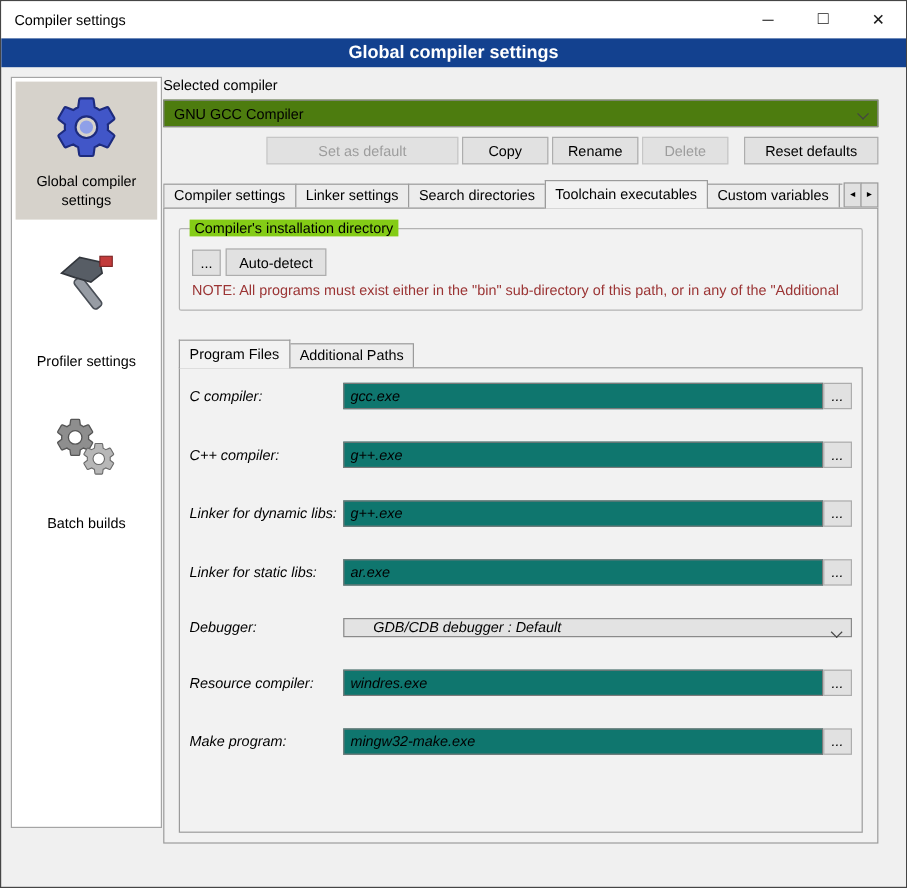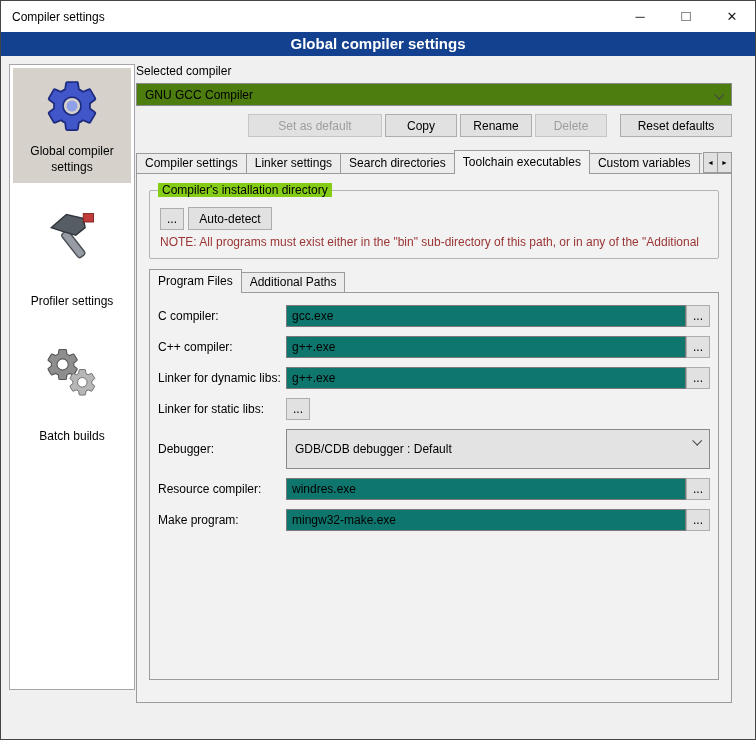--- a/index.html
+++ b/index.html
@@ -40,21 +40,21 @@
   .combo { height:23px; border:1px solid #8a8a8a; background:#4d7c0f; display:flex;
            align-items:center; padding:0 22px 0 8px; position:relative; cursor:default; }
   .chev { position:absolute; right:9px; top:8px; width:7px; height:7px;
           border-right:1.6px solid #454545; border-bottom:1.6px solid #454545;
           transform:rotate(45deg) translateY(-1px); }
 
   .btn-row { margin-top:8px; display:flex; justify-content:flex-end; gap:3px; }
   .btn { height:23px; background:#e1e1e1; border:1px solid #adadad; font:inherit;
          display:inline-flex; align-items:center; justify-content:center; cursor:default; }
   .btn:disabled { color:#9d9d9d; border-color:#c6c6c6; }
-  .w140 { width:134px; } .w72 { width:72px; } .w112 { width:112px; } .w84 { width:84px; }
+  .w140 { width:160px; } .w72 { width:72px; } .w112 { width:112px; } .w84 { width:84px; }
   .gap10 { margin-left:10px; }
 
   
   .tabstrip { margin-top:13px; position:relative; height:24px; }
   .tabs-scroll { display:flex; align-items:flex-end; overflow:hidden; margin-right:30px; height:24px; }
   .tab { height:21px; line-height:19px; padding:0 8px; background:#ececec;
          border:1px solid #9b9b9b; margin-left:-1px; white-space:nowrap; cursor:pointer; }
   .tab:first-child { margin-left:0; }
   .tab.active { height:24px; line-height:23px; background:#f2f2f2; border-bottom:none;
                 position:relative; z-index:3; }
@@ -71,29 +71,29 @@
               padding:16px 10px 6px; margin-top:4px; }
   .group-title { position:absolute; top:-8px; left:8px; background:#84cc16; padding:0 4px; }
   .dir-row { display:flex; gap:4px; align-items:center; }
   .fake-input { flex:1; height:22px; border:1px solid #3a72c2; background:#fff;
                 display:flex; align-items:center; padding:0 3px; cursor:text; }
   .sel { background:#0078d7; color:#fff; padding:0 1px; }
   .browse { width:24px; height:22px; }
   .note { color:#9b3434; margin-top:5px; margin-bottom:3px; white-space:nowrap; overflow:hidden; }
 
   
-  .subtabstrip { display:flex; align-items:flex-end; height:24px; margin-top:10px; }
+  .subtabstrip { display:flex; align-items:flex-end; height:24px; margin-top:24px; }
   .subpanel { border:1px solid #9b9b9b; margin-top:-1px; padding:12px 8px; height:388px;
               background:#f2f2f2; position:relative; z-index:2; }
-  .frow { display:flex; align-items:center; margin-bottom:9px; }
+  .frow { display:flex; align-items:center; margin-bottom:27px;font-style:italic; }
   .frow .flabel { width:128px; }
   .frow input { flex:1; height:22px; border:1px solid #7a7a7a; padding:0 5px; font:inherit;
                 background:#0f766e; }
-  .combo2 { flex:1; height:40px; background:#e3e3e3; border:1px solid #8a8a8a; display:flex;
-            align-items:center; padding:0 22px 0 8px; position:relative; cursor:default; }
+  .combo2 { flex:1; height:16px; background:#e3e3e3; border:1px solid #8a8a8a; display:flex;
+            align-items:center; padding:0 22px 0 24px; position:relative; cursor:default; }
 
   
   .footer { position:absolute; right:10px; bottom:8px; display:flex; gap:9px; }
 </style>
 </head>
 <body>
 
 <svg width="0" height="0" style="position:absolute">
   <symbol id="gear-shape" viewBox="0 0 24 24">
     <path d="M19.14 12.94c.04-.3.06-.61.06-.94 0-.32-.02-.64-.07-.94l2.03-1.58a.49.49 0 0 0 .12-.61l-1.92-3.32a.49.49 0 0 0-.59-.22l-2.39.96c-.5-.38-1.03-.7-1.62-.94l-.36-2.54a.48.48 0 0 0-.48-.41h-3.84c-.24 0-.43.17-.47.41l-.36 2.54c-.59.24-1.13.57-1.62.94l-2.39-.96a.49.49 0 0 0-.59.22L2.74 8.87c-.12.21-.08.47.12.61l2.03 1.58c-.05.3-.09.63-.09.94s.02.64.07.94l-2.03 1.58a.49.49 0 0 0-.12.61l1.92 3.32c.12.22.37.29.59.22l2.39-.96c.5.38 1.03.7 1.62.94l.36 2.54c.05.24.24.41.48.41h3.84c.24 0 .44-.17.47-.41l.36-2.54c.59-.24 1.13-.56 1.62-.94l2.39.96c.22.08.47 0 .59-.22l1.92-3.32c.12-.22.07-.47-.12-.61l-2.01-1.58zM12 15.6A3.61 3.61 0 0 1 8.4 12c0-1.98 1.62-3.6 3.6-3.6s3.6 1.62 3.6 3.6-1.62 3.6-3.6 3.6z"></path>
@@ -217,20 +217,21 @@
         </div>
 
         <div class="frow">
           <span class="flabel">Linker for dynamic libs:</span>
           <input type="text" value="g++.exe" style="">
           <button class="btn browse">...</button>
         </div>
 
         <div class="frow">
           <span class="flabel">Linker for static libs:</span>
+          <input type="text" value="ar.exe" style="">
           <button class="btn browse">...</button>
         </div>
 
         <div class="frow">
           <span class="flabel">Debugger:</span>
           <div class="combo2">
             <span>GDB/CDB debugger : Default</span>
             <span class="chev"></span>
           </div>
         </div>

